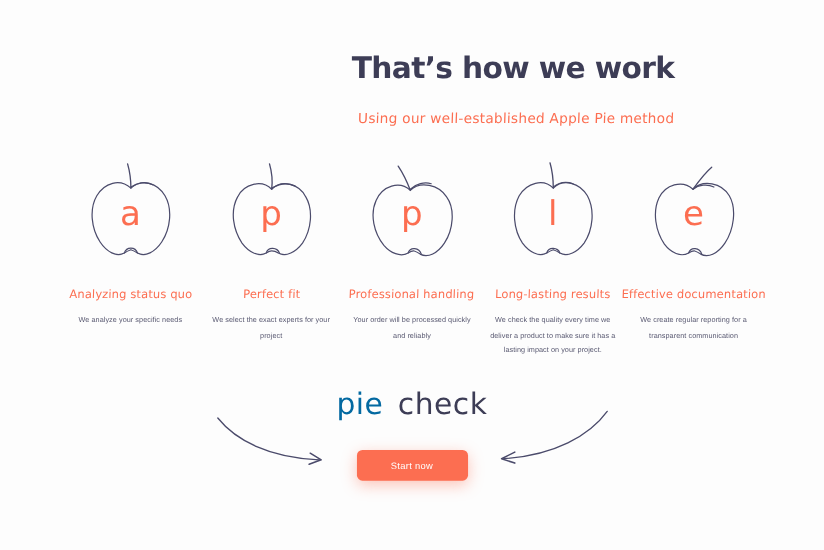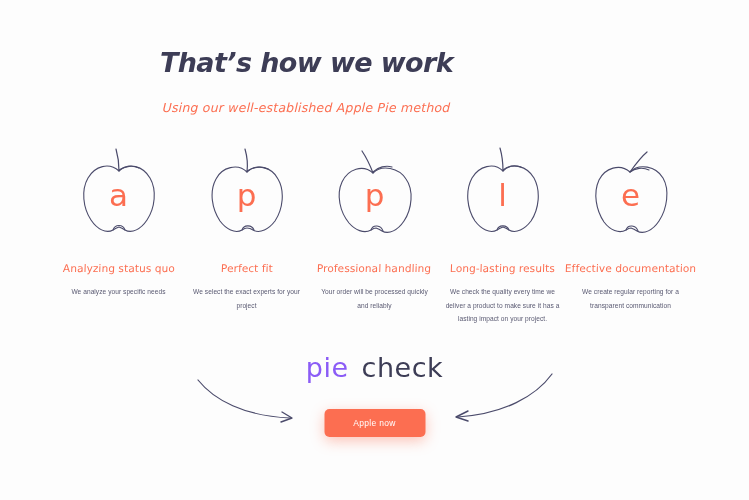--- a/index.html
+++ b/index.html
@@ -23,22 +23,21 @@
     width: 749px;
     height: 500px;
   }
 
   
   .heading-block {
     position: absolute;
     top: 48px;
     left: 0;
     width: 613px;
-    text-align: center;
-    font-style: italic;
+    text-align: right;
   }
 
   .page-title {
     font-family: "DejaVu Sans", sans-serif;
     font-size: 27px;
     font-weight: bold;
     letter-spacing: -0.6px;
     color: #3d3d56;
     line-height: 1.1;
   }
@@ -125,21 +124,21 @@
     position: absolute;
     top: 352px;
     left: 0;
     width: 749px;
     text-align: center;
     font-family: "DejaVu Sans", sans-serif;
     font-size: 27px;
     letter-spacing: 0.5px;
   }
 
-  .pie-word { color: #8b5cf6; }
+  .pie-word { color: #0369a1; }
   .method-word { color: #3d3d56; margin-left: 13px; }
 
   .cta-button {
     position: absolute;
     top: 409px;
     left: 50%;
     transform: translateX(-50%);
     width: 101px;
     height: 28px;
     border: none;
@@ -251,15 +250,15 @@
   <svg class="arrow arrow-left" width="110" height="48" viewBox="0 0 110 48">
     <path d="M2 2 C18 22 48 38 94 40" fill="none" stroke="#4b4b6b" stroke-width="1.2" stroke-linecap="round"></path>
     <path d="M86 34 L96 40 L85 44" fill="none" stroke="#4b4b6b" stroke-width="1.4" stroke-linecap="round" stroke-linejoin="round"></path>
   </svg>
 
   <svg class="arrow arrow-right" width="110" height="52" viewBox="0 0 110 52">
     <path d="M106 2 C90 24 58 42 12 45" fill="none" stroke="#4b4b6b" stroke-width="1.2" stroke-linecap="round"></path>
     <path d="M22 39 L10 45 L22 49" fill="none" stroke="#4b4b6b" stroke-width="1.4" stroke-linecap="round" stroke-linejoin="round"></path>
   </svg>
 
-  <button class="cta-button">Apple now</button>
+  <button class="cta-button">Start now</button>
 
 </div>
 
 </body></html>

